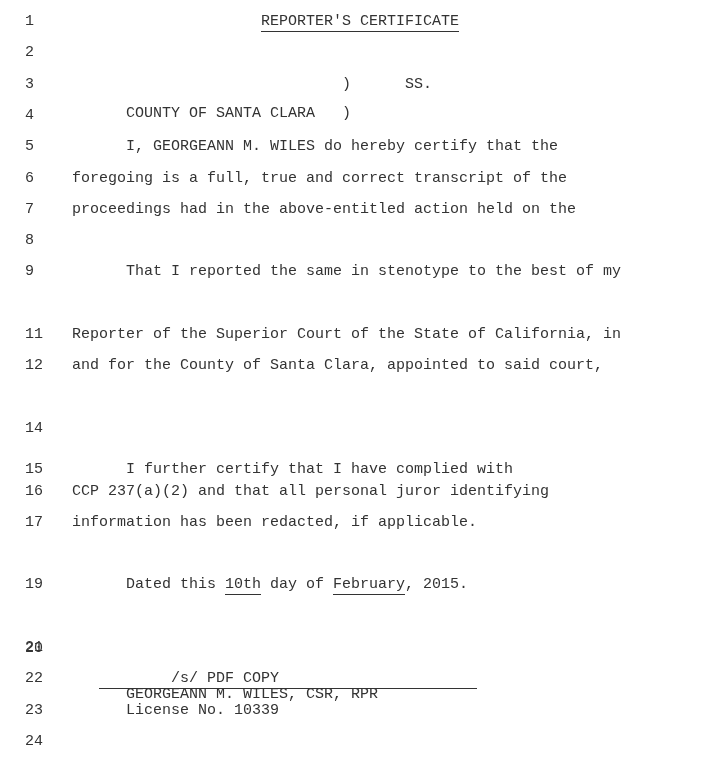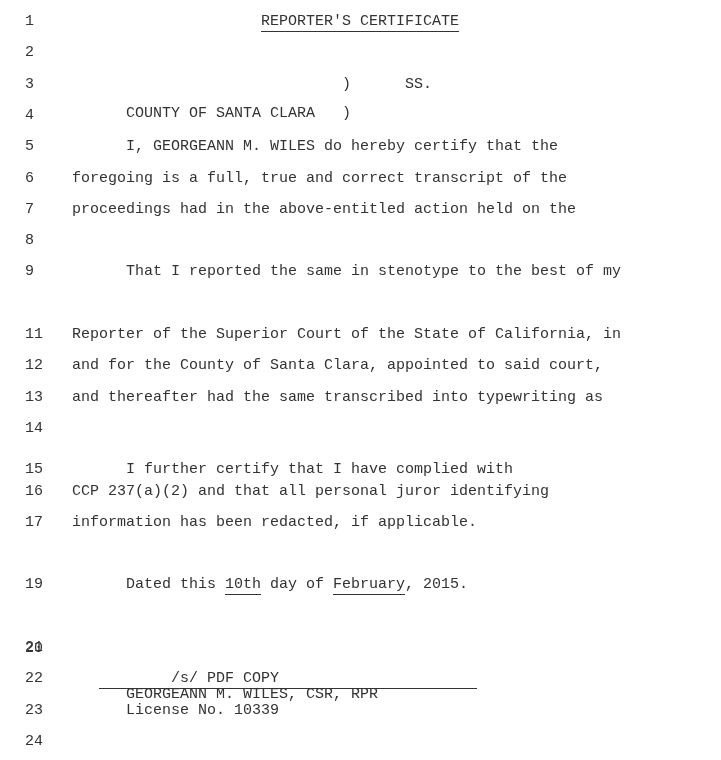--- a/index.html
+++ b/index.html
@@ -52,21 +52,20 @@
     <div class="row" style="top: 76px;"><span class="num">3</span><span class="content"><span>                              )      SS.</span></span></div>
     <div class="row" style="top: 91px; margin-top: 14px;"><span class="content"><span>      COUNTY OF SANTA CLARA   )</span></span></div>
     <div class="row" style="top: 107px;"><span class="num">4</span></div>
     <div class="row" style="top: 138px;"><span class="num">5</span><span class="content"><span>      I, GEORGEANN M. WILES do hereby certify that the</span></span></div>
     <div class="row" style="top: 170px;"><span class="num">6</span><span class="content"><span>foregoing is a full, true and correct transcript of the</span></span></div>
     <div class="row" style="top: 201px;"><span class="num">7</span><span class="content"><span>proceedings had in the above-entitled action held on the</span></span></div>
     <div class="row" style="top: 232px;"><span class="num">8</span></div>
     <div class="row" style="top: 263px;"><span class="num">9</span><span class="content"><span>      That I reported the same in stenotype to the best of my</span></span></div>
     <div class="row" style="top: 326px; padding-left: 32px;"><span class="num">11</span><span class="content"><span>Reporter of the Superior Court of the State of California, in</span></span></div>
     <div class="row" style="top: 357px;"><span class="num">12</span><span class="content"><span>and for the County of Santa Clara, appointed to said court,</span></span></div>
-    <div class="row" style="top: 389px;"><span class="num">13</span><span class="content"><span>and thereafter had the same transcribed into typewriting as</span></span></div>
     <div class="row" style="top: 420px;"><span class="num">14</span></div>
     <div class="row" style="top: 461px;"><span class="num">15</span><span class="content"><span>      I further certify that I have complied with</span></span></div>
     <div class="row" style="top: 483px;"><span class="num">16</span><span class="content"><span>CCP 237(a)(2) and that all personal juror identifying</span></span></div>
     <div class="row" style="top: 514px;"><span class="num">17</span><span class="content"><span>information has been redacted, if applicable.</span></span></div>
     <div class="row" style="top: 576px;"><span class="num">19</span><span class="content"><span>      Dated this </span><span class="u">10th</span><span> day of </span><span class="u">February</span><span>, 2015.</span></span></div>
     <div class="row" style="top: 640px;"><span class="num">20</span></div>
     <div class="row" style="top: 639px;"><span class="num">21</span></div>
     <div class="row" style="top: 670px;"><span class="num">22</span><span class="content"><span>   </span><span class="u">        /s/ PDF COPY                      </span></span></div>
     <div class="row" style="top: 686px;"><span class="content"><span>      GEORGEANN M. WILES, CSR, RPR</span></span></div>
     <div class="row" style="top: 702px;"><span class="num">23</span><span class="content"><span>      License No. 10339</span></span></div>

